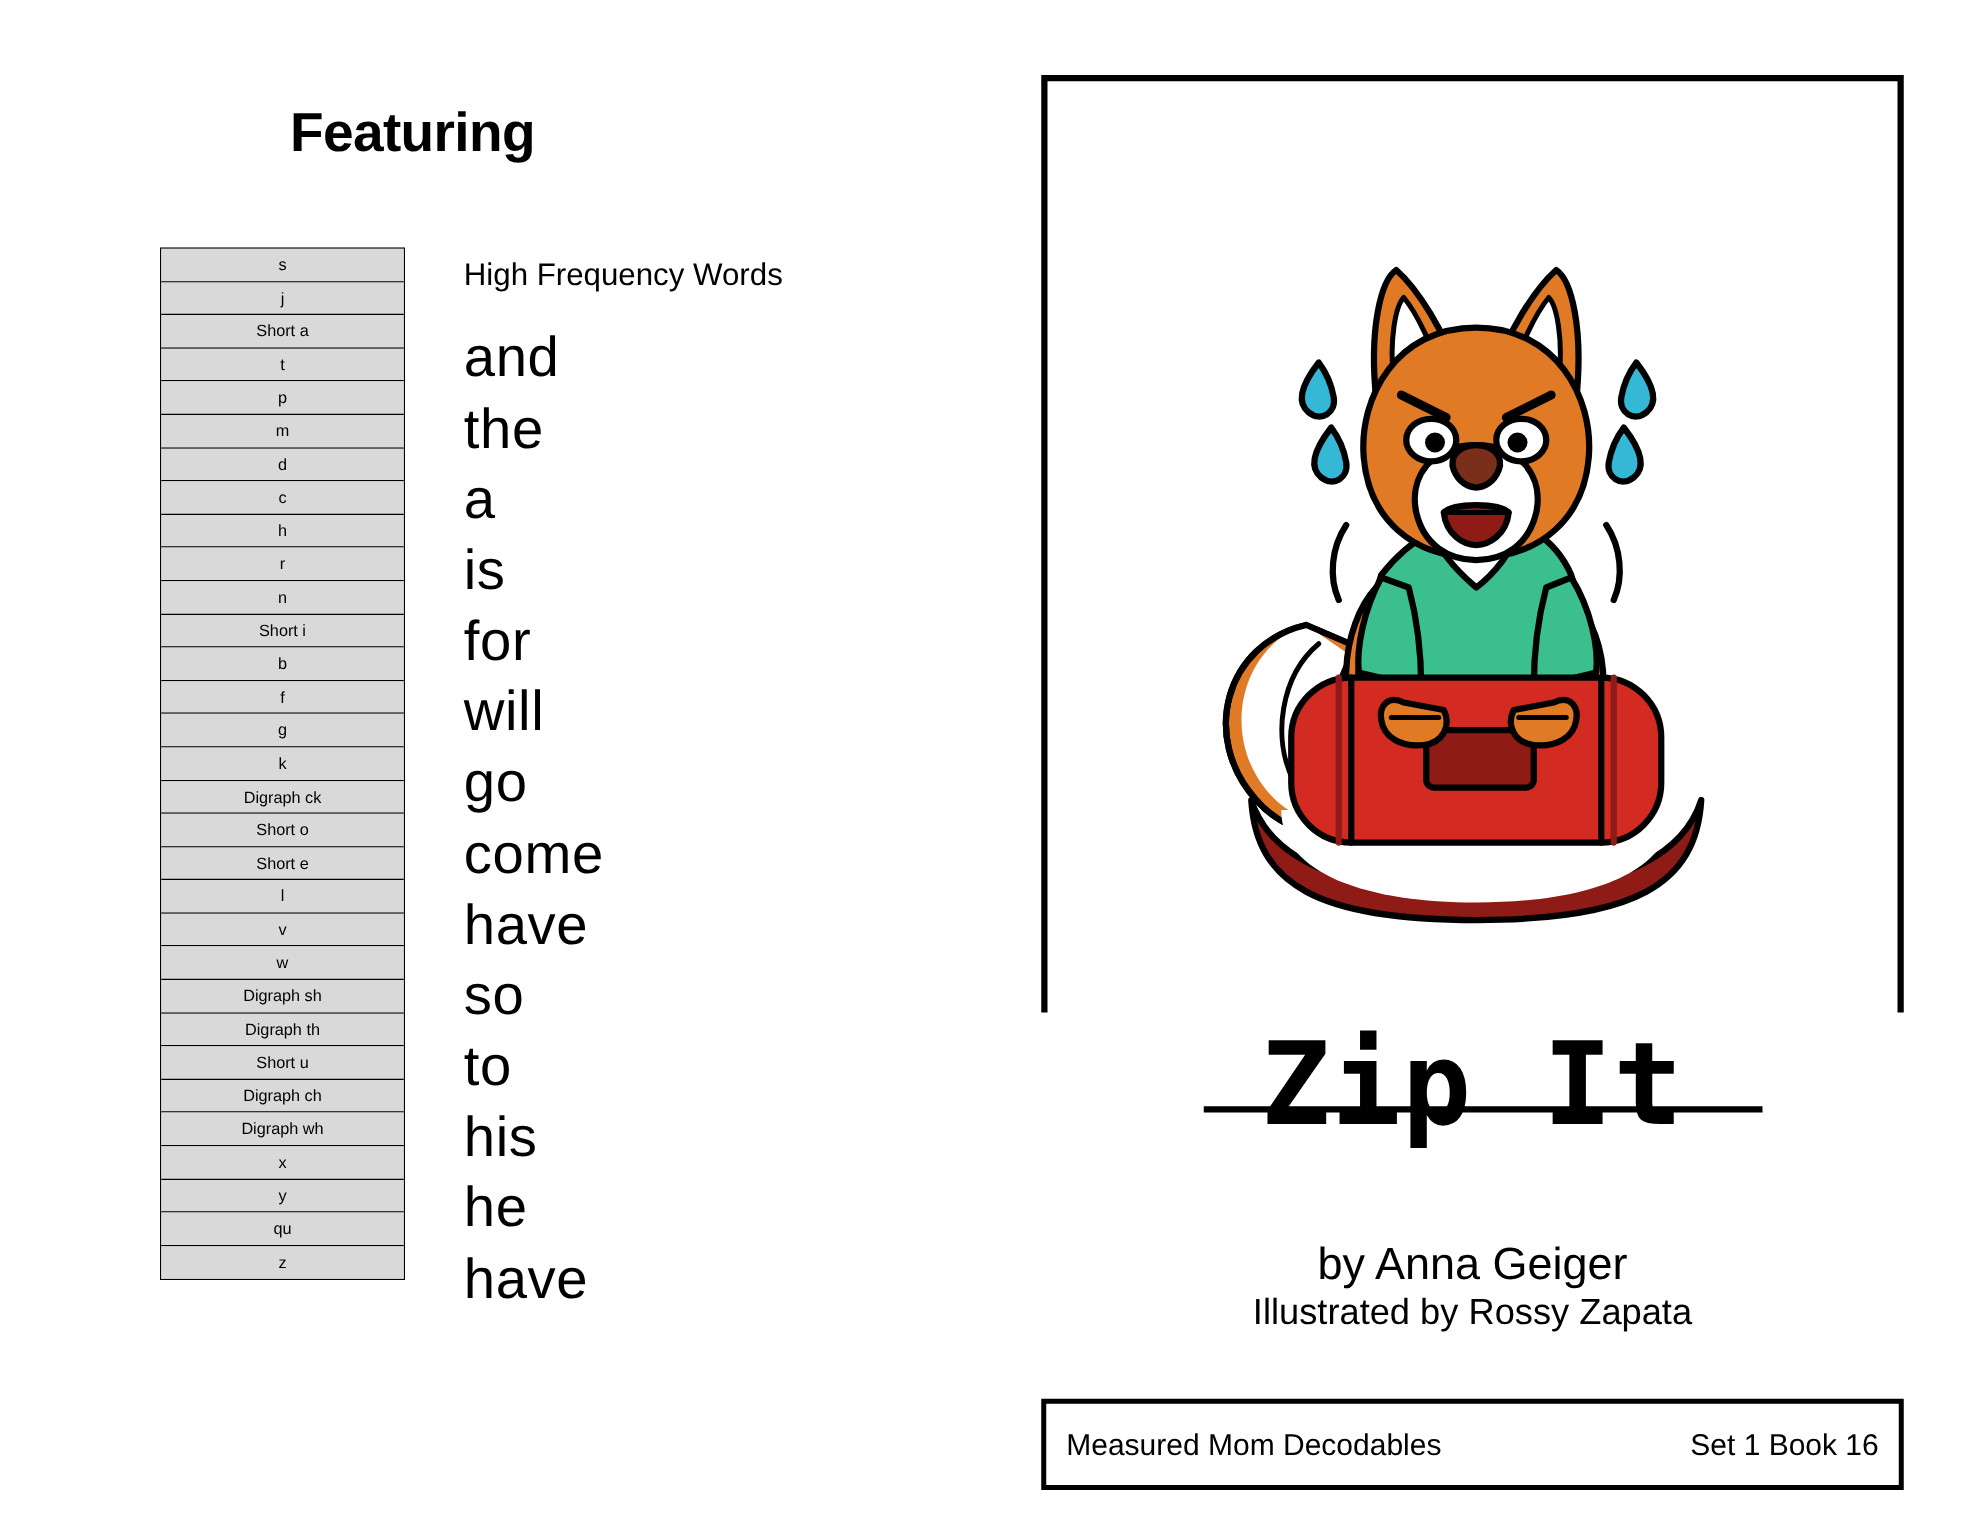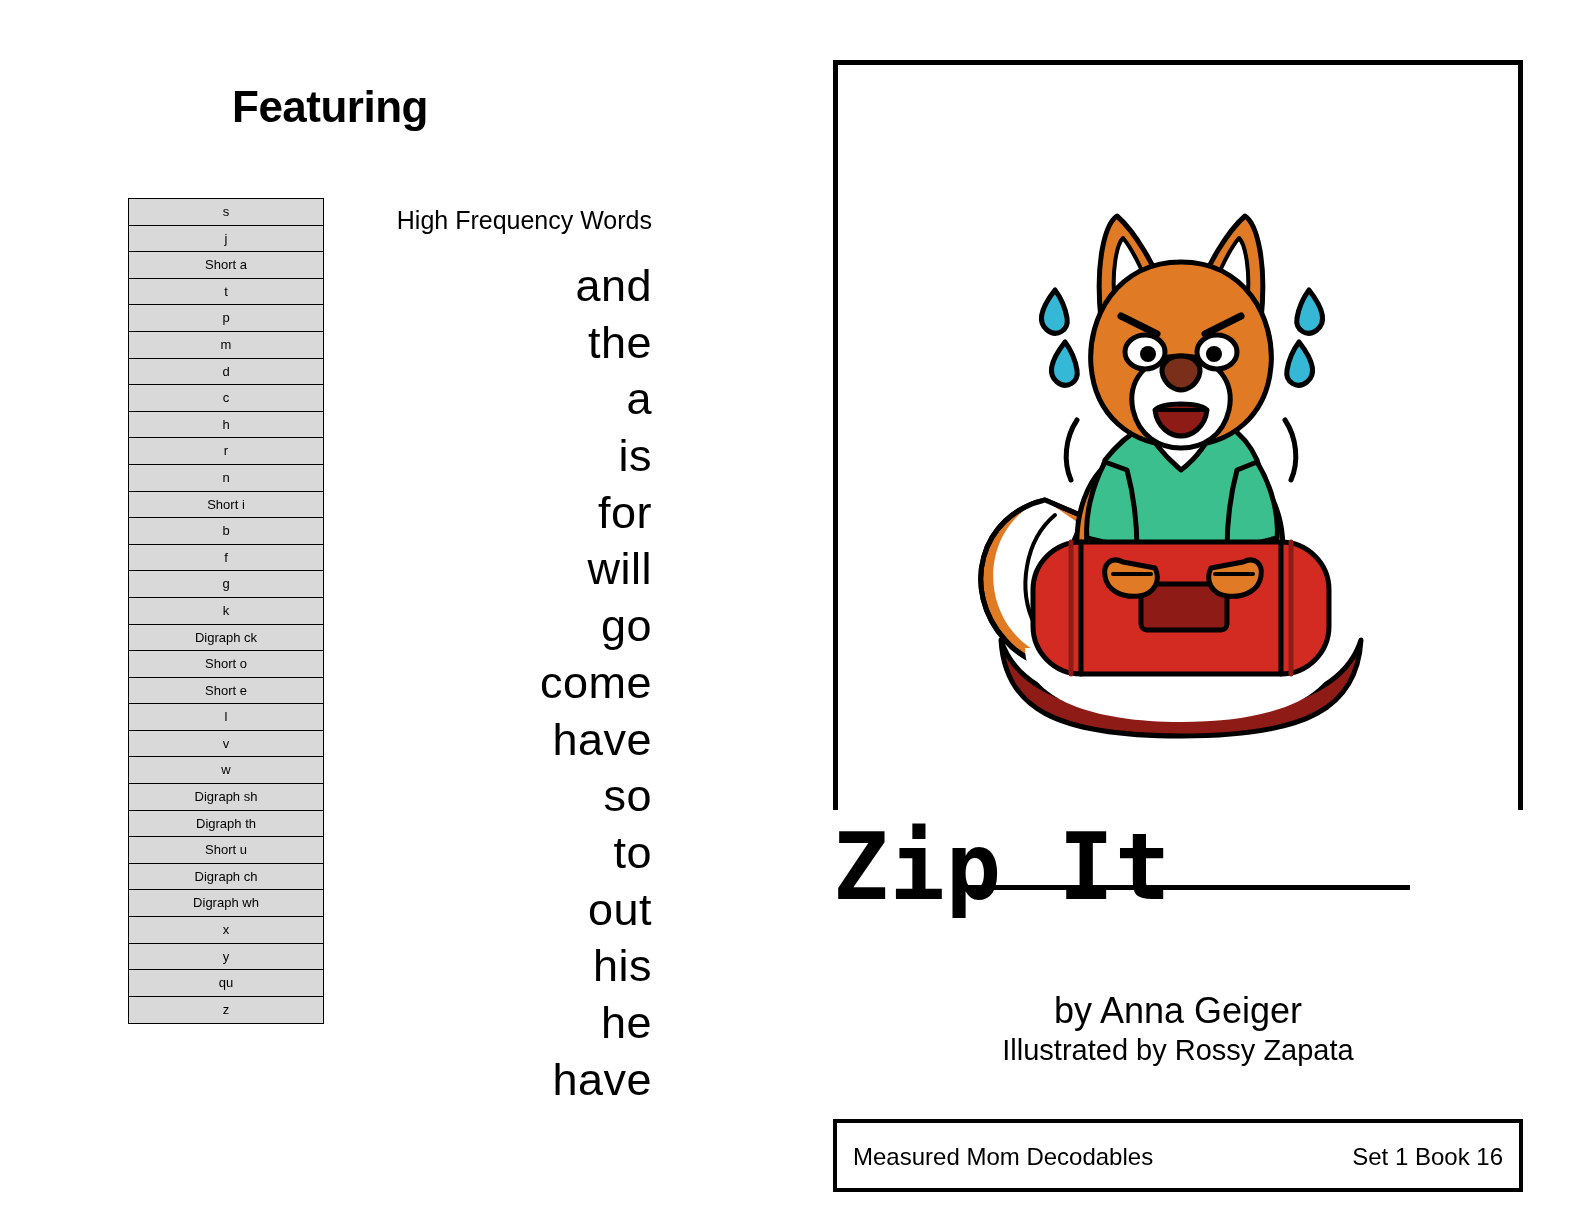--- a/index.html
+++ b/index.html
@@ -53,24 +53,24 @@
     text-align: center;
     font-size: 13px;
     background: #d9d9d9;
     box-sizing: border-box;
   }
   .skill-cell:last-child { border-bottom: none; }
 
   
   #hfw-block {
     position: absolute;
-    left: 352px;
+    left: 371px;
     top: 204px;
     width: 300px;
-    text-align: right;
+    text-align: left;
   }
   #hfw-heading {
     font-size: 25px;
     line-height: 1.28;
     margin-bottom: 22px;
   }
   .hfw-word {
     font-size: 45px;
     line-height: 1.26;
     letter-spacing: 0.5px;
@@ -100,20 +100,21 @@
     top: 170px;
     width: 560px;
     height: 590px;
   }
 
   #book-title {
     position: absolute;
     left: 833px;
     top: 822px;
     width: 690px;
+    text-align: center;
     font-family: "DejaVu Sans Mono", monospace;
     font-weight: bold;
     font-size: 92px;
     letter-spacing: 1px;
     line-height: 1;
   }
 
   #byline {
     position: absolute;
     left: 833px;
@@ -202,21 +203,20 @@
     <div class="hfw-word">the</div>
     <div class="hfw-word">a</div>
     <div class="hfw-word">is</div>
     <div class="hfw-word">for</div>
     <div class="hfw-word">will</div>
     <div class="hfw-word">go</div>
     <div class="hfw-word">come</div>
     <div class="hfw-word">have</div>
     <div class="hfw-word">so</div>
     <div class="hfw-word">to</div>
-    <div class="hfw-word">out</div>
     <div class="hfw-word">his</div>
     <div class="hfw-word">he</div>
     <div class="hfw-word">have</div>
   </div>
 
 </div>
 
 <div id="cover"></div>
 <div class="frame-notch" id="notch-left"></div>
 <div class="frame-notch" id="notch-right"></div>

